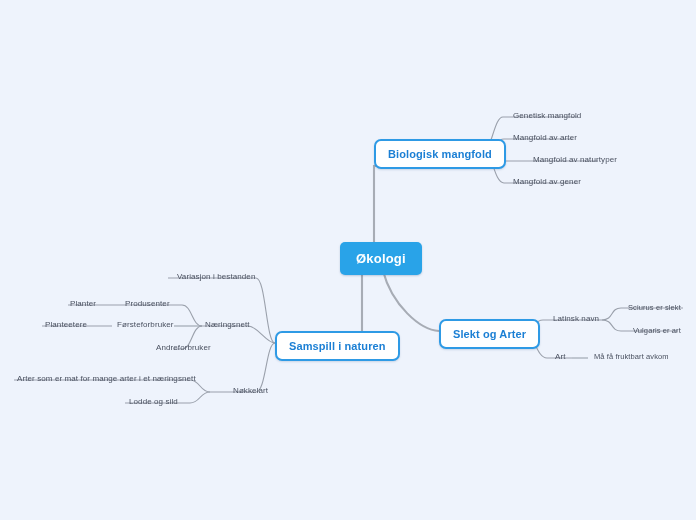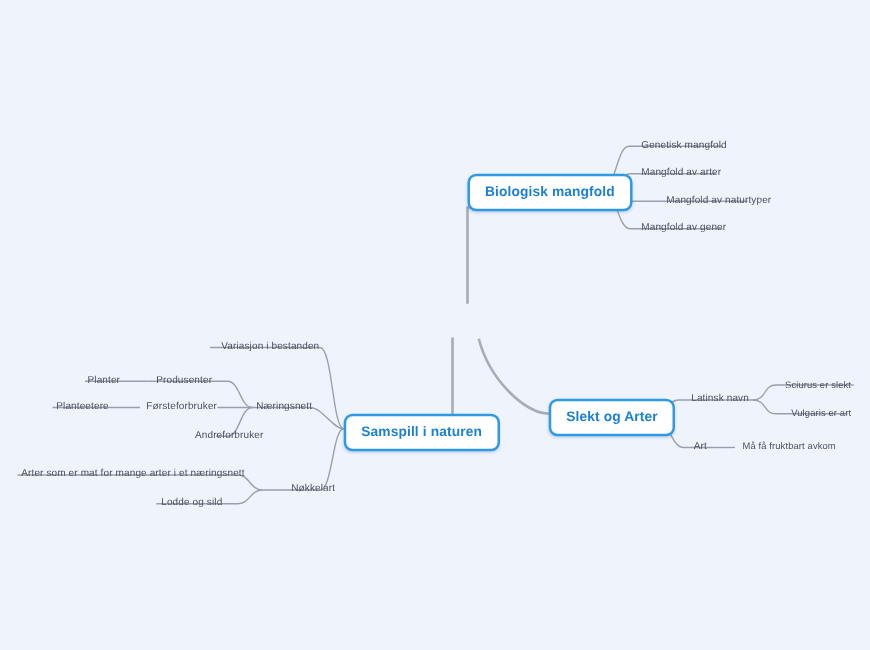--- a/index.html
+++ b/index.html
@@ -109,20 +109,21 @@
     <path d="M 202 326 C 192 326, 192 349, 182 349 L 173 349"></path>
 
     <path d="M 119 305 L 68 305"></path>
 
     <path d="M 112 326 L 42 326"></path>
 
     <path d="M 210 392 C 200 392, 200 380, 190 380 L 14 380"></path>
     <path d="M 210 392 C 200 392, 200 403, 190 403 L 125 403"></path>
   </svg>
 
+  <div class="node node-root" style="left:340px; top:242px;">Økologi</div>
 
   <div class="node node-main" style="left:374px; top:139px;">Biologisk mangfold</div>
 
   <div class="node node-main" style="left:439px; top:319px;text-align:center;">Slekt og Arter</div>
 
   <div class="node node-main" style="left:275px; top:331px;">Samspill i naturen</div>
 
   <div class="node node-leaf" style="left:510px; top:110px;">Genetisk mangfold</div>
   <div class="node node-leaf" style="left:510px; top:132px;">Mangfold av arter</div>
   <div class="node node-leaf" style="left:530px; top:154px;">Mangfold av naturtyper</div>

